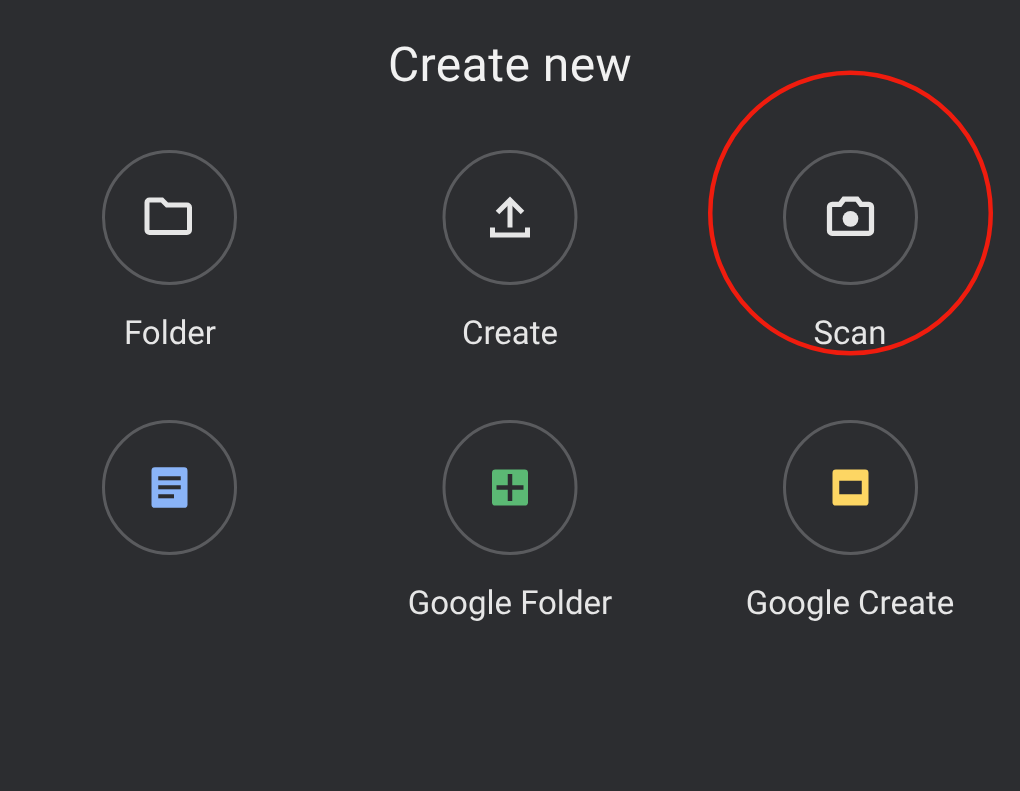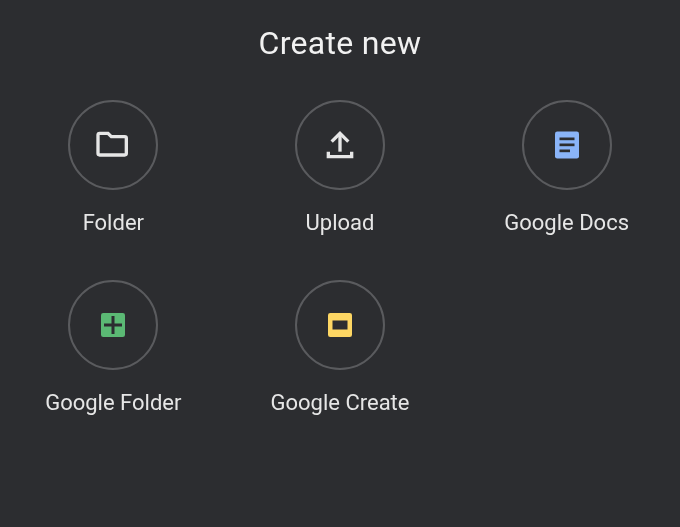--- a/index.html
+++ b/index.html
@@ -98,36 +98,47 @@
     <div class="cell">
       <div class="circle">
         <span class="icon">
           <svg width="40" height="40" viewBox="0 0 24 24" fill="none" stroke="#e6e6e6" stroke-width="2">
             <path d="M12 16 V5"></path>
             <path d="M7 10 l5 -5 l5 5"></path>
             <path d="M5 16 v3 h14 v-3"></path>
           </svg>
         </span>
       </div>
-      <div class="label">Upload</div>
+      <div class="label">Create</div>
     </div>
 
+    <div class="cell">
+      <div class="highlight-ring"></div>
+      <div class="circle">
+        <span class="icon">
+          <svg width="42" height="42" viewBox="0 0 24 24" fill="none" stroke="#e6e6e6" stroke-width="2">
+            <path d="M4 8 a1 1 0 0 1 1-1 h3 l1.5 -2 h5 l1.5 2 h3 a1 1 0 0 1 1 1 v9 a1 1 0 0 1 -1 1 H5 a1 1 0 0 1 -1 -1 z"></path>
+            <circle cx="12" cy="12.5" r="3" fill="#e6e6e6" stroke="none"></circle>
+          </svg>
+        </span>
+      </div>
+      <div class="label">Scan</div>
+    </div>
 
     <div class="cell">
       <div class="circle">
         <span class="icon">
           <svg width="36" height="36" viewBox="0 0 24 24">
             <rect x="4" y="3" width="16" height="18" rx="1.5" fill="#8ab4f8"></rect>
             <rect x="7" y="7" width="10" height="1.8" fill="#2c2d30"></rect>
             <rect x="7" y="11" width="10" height="1.8" fill="#2c2d30"></rect>
             <rect x="7" y="15" width="7" height="1.8" fill="#2c2d30"></rect>
           </svg>
         </span>
       </div>
-      <div class="label">Google Docs</div>
     </div>
 
     <div class="cell">
       <div class="circle">
         <span class="icon">
           <svg width="36" height="36" viewBox="0 0 24 24">
             <rect x="4" y="4" width="16" height="16" rx="1.5" fill="#5bb974"></rect>
             <rect x="11" y="6" width="2" height="12" fill="#2c2d30"></rect>
             <rect x="6" y="11" width="12" height="2" fill="#2c2d30"></rect>
           </svg>

